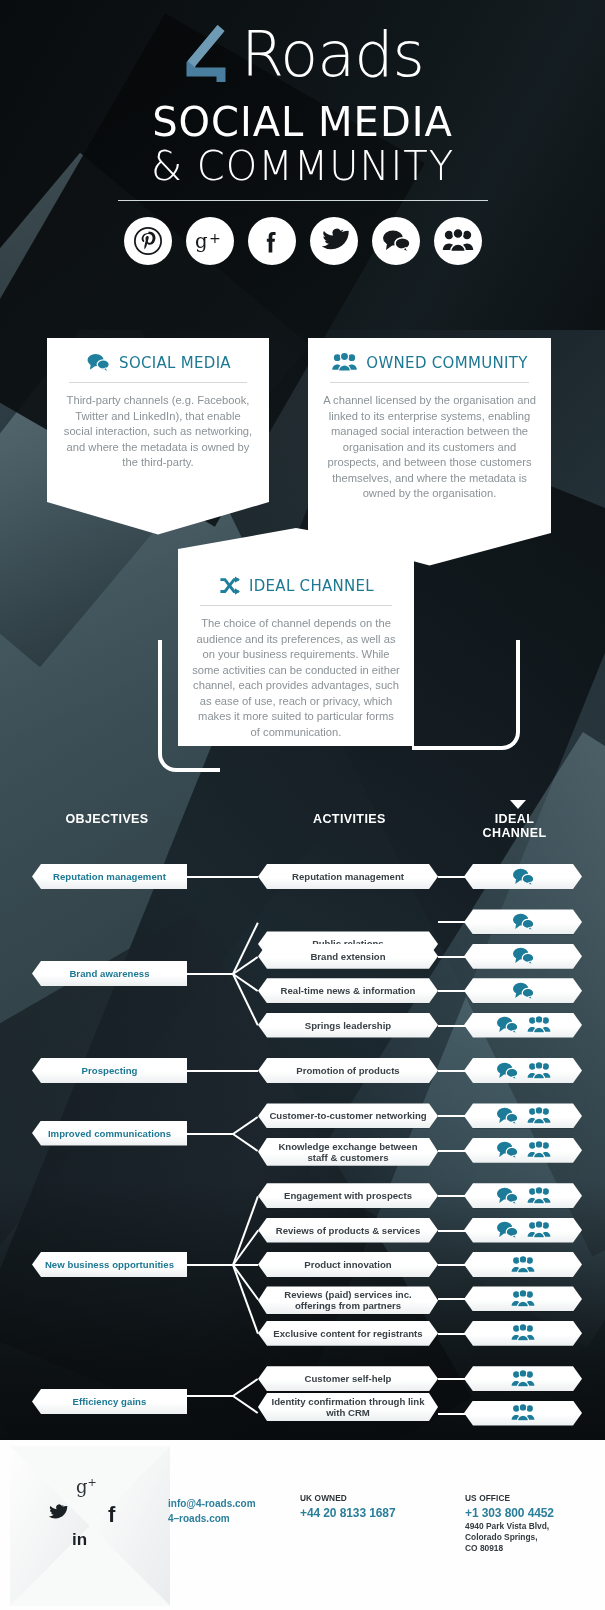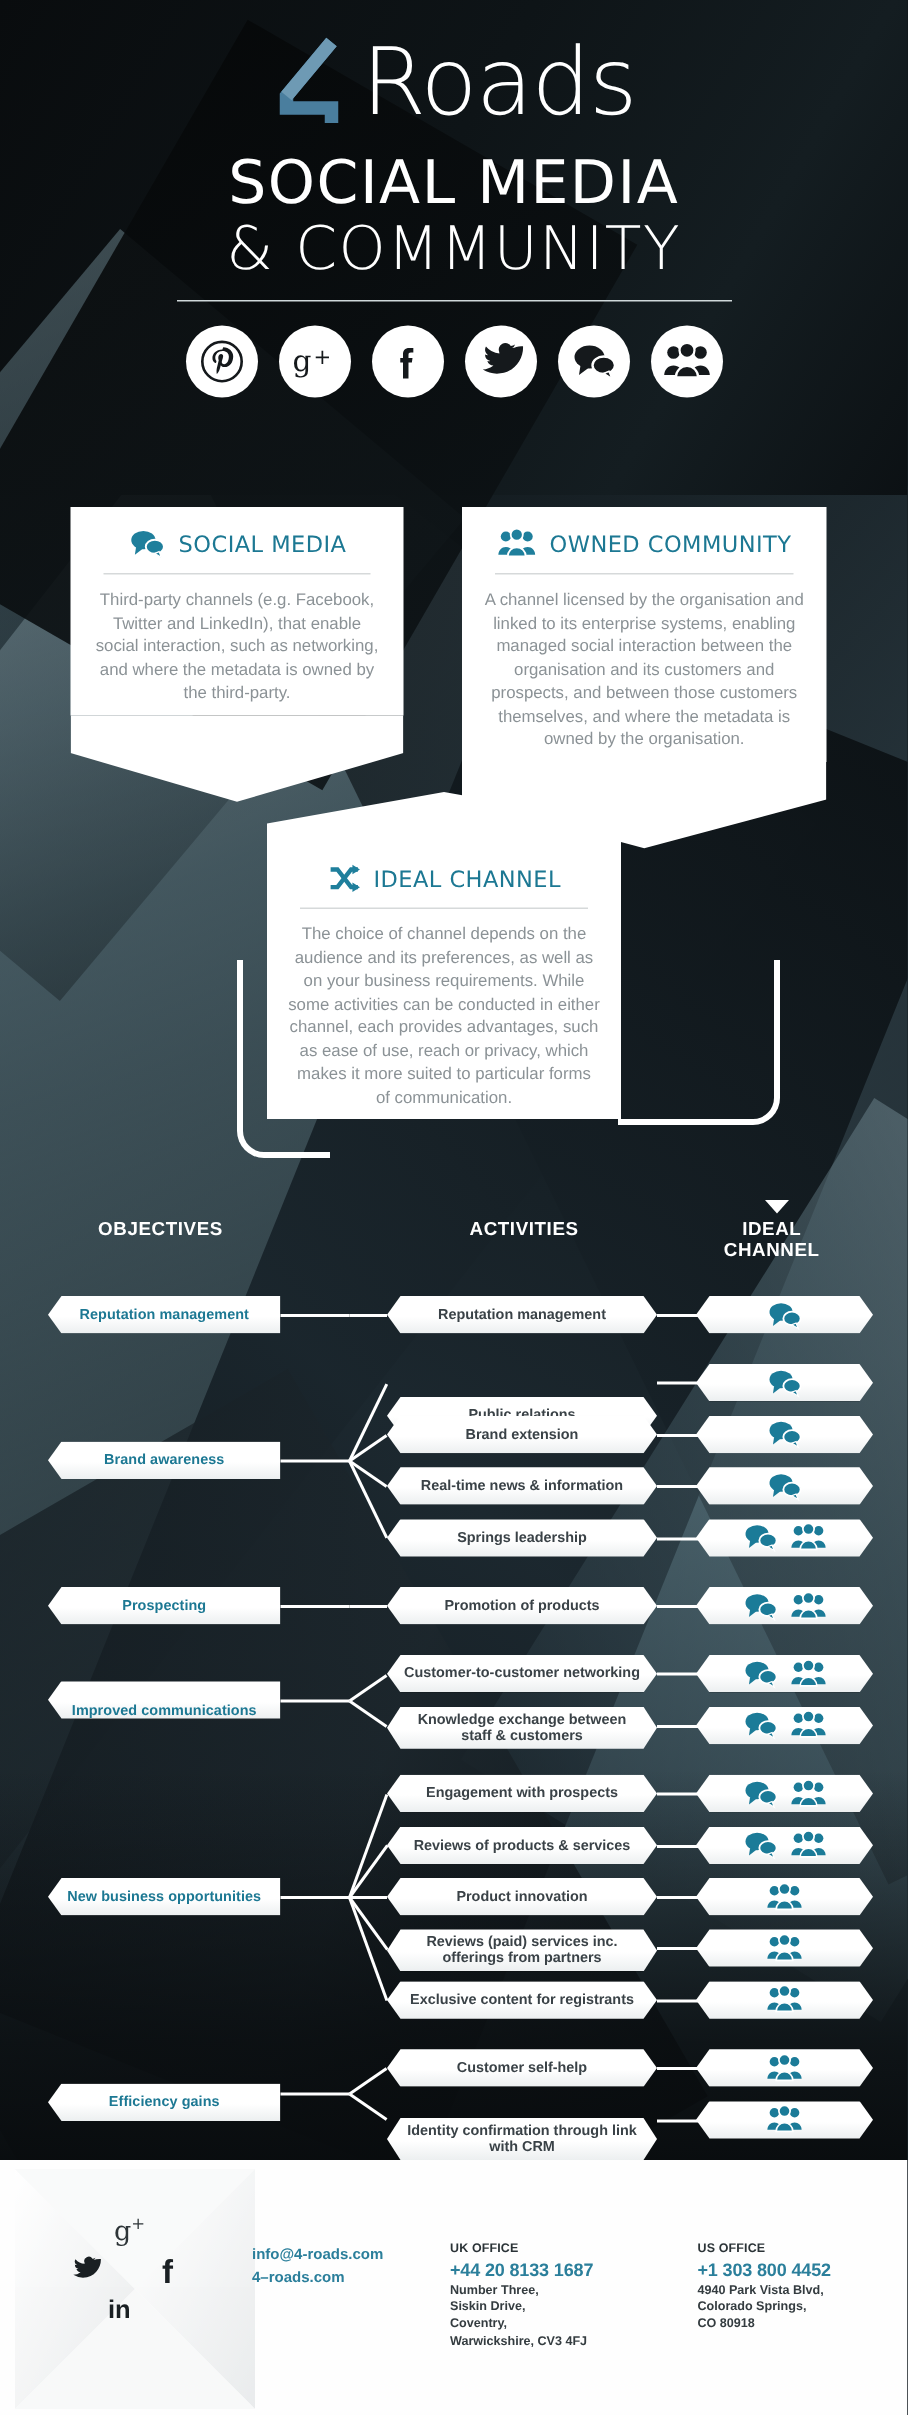--- a/index.html
+++ b/index.html
@@ -445,21 +445,21 @@
             <svg width="24" height="20" viewBox="0 0 32 26">
               <circle cx="7" cy="7" r="4.2" fill="#1b7b98"></circle>
               <path d="M.8 22c0-3.6 2.8-6.4 6.2-6.4S13.2 18.4 13.2 22z" fill="#1b7b98"></path>
               <circle cx="25" cy="7" r="4.2" fill="#1b7b98"></circle>
               <path d="M18.8 22c0-3.6 2.8-6.4 6.2-6.4S31.2 18.4 31.2 22z" fill="#1b7b98"></path>
               <circle cx="16" cy="5.5" r="5" fill="#1b7b98" stroke="#fff" stroke-width="1.5"></circle>
               <path d="M8.6 23.5c0-4.2 3.3-7.6 7.4-7.6s7.4 3.4 7.4 7.6z" fill="#1b7b98" stroke="#fff" stroke-width="1.5"></path>
             </svg>
           </span>
         </div>
-        <div class="hexbox obj-hex" style="top: 286.6px; align-items: flex-end;">
+        <div class="hexbox obj-hex" style="top: 286.6px;">
           <span>Improved communications</span>
         </div>
         <div class="link" style="left: 187px; width: 46px; top: 298.6px;"></div>
         <div class="diag" style="left: 233px; top: 298.6px; width: 30.3453px; transform: rotate(-34.528deg);"></div>
         <div class="hexbox act-hex" style="top: 269.4px;">
           <span>Customer-to-customer  networking</span>
         </div>
         <div class="link" style="left: 438px; width: 28px; top: 281.4px;"></div>
         <div class="hexbox ide-hex" style="top: 269.4px;">
           <span class="ic">
@@ -626,21 +626,21 @@
               <circle cx="7" cy="7" r="4.2" fill="#1b7b98"></circle>
               <path d="M.8 22c0-3.6 2.8-6.4 6.2-6.4S13.2 18.4 13.2 22z" fill="#1b7b98"></path>
               <circle cx="25" cy="7" r="4.2" fill="#1b7b98"></circle>
               <path d="M18.8 22c0-3.6 2.8-6.4 6.2-6.4S31.2 18.4 31.2 22z" fill="#1b7b98"></path>
               <circle cx="16" cy="5.5" r="5" fill="#1b7b98" stroke="#fff" stroke-width="1.5"></circle>
               <path d="M8.6 23.5c0-4.2 3.3-7.6 7.4-7.6s7.4 3.4 7.4 7.6z" fill="#1b7b98" stroke="#fff" stroke-width="1.5"></path>
             </svg>
           </span>
         </div>
         <div class="diag" style="left: 233px; top: 561.4px; width: 30.3453px; transform: rotate(34.528deg);"></div>
-        <div class="hexbox act-hex" style="top: 578px; height: 28px;">
+        <div class="hexbox act-hex" style="top: 559px; height: 28px;">
           <span>Identity confirmation through link with CRM</span>
         </div>
         <div class="link" style="left: 438px; width: 28px; top: 578.6px;"></div>
         <div class="hexbox ide-hex" style="top: 566.6px;">
           <span class="ic">
             <svg width="24" height="20" viewBox="0 0 32 26">
               <circle cx="7" cy="7" r="4.2" fill="#1b7b98"></circle>
               <path d="M.8 22c0-3.6 2.8-6.4 6.2-6.4S13.2 18.4 13.2 22z" fill="#1b7b98"></path>
               <circle cx="25" cy="7" r="4.2" fill="#1b7b98"></circle>
               <path d="M18.8 22c0-3.6 2.8-6.4 6.2-6.4S31.2 18.4 31.2 22z" fill="#1b7b98"></path>
@@ -675,26 +675,22 @@
       <div class="fs-f">f</div>
       <div class="fs-in">in</div>
     </div>
 
     <div class="fcol fc1">
       <a href="#">info@4-roads.com</a>
       <a href="#">4–roads.com</a>
     </div>
 
     <div class="fcol fc2">
-      <div class="f-lbl">UK OFFICE</div>
+      <div class="f-lbl">UK OWNED</div>
       <div class="f-tel">+44 20 8133 1687</div>
-      <div class="f-adr" style="white-space:pre-line">Number Three,
-Siskin Drive,
-Coventry,
-Warwickshire,  CV3 4FJ</div>
     </div>
 
     <div class="fcol fc3">
       <div class="f-lbl">US OFFICE</div>
       <div class="f-tel">+1 303 800 4452</div>
       <div class="f-adr" style="white-space:pre-line">4940 Park Vista Blvd,
 Colorado Springs,
 CO 80918</div>
     </div>
   </div>

